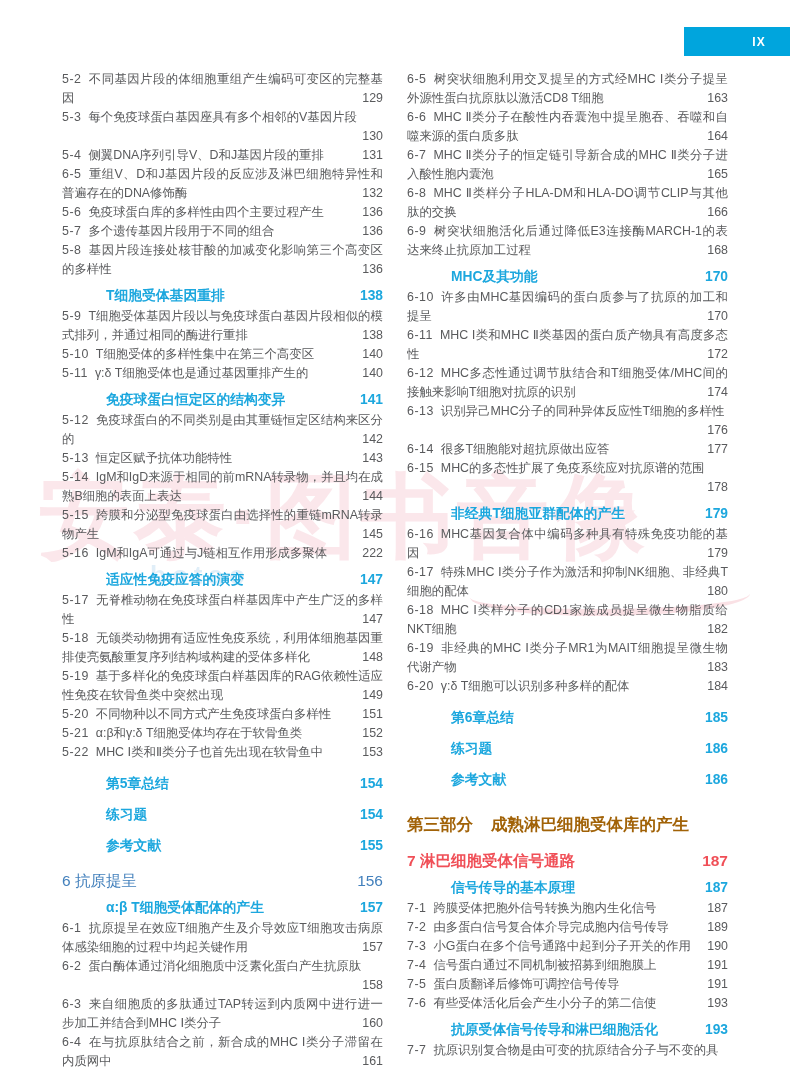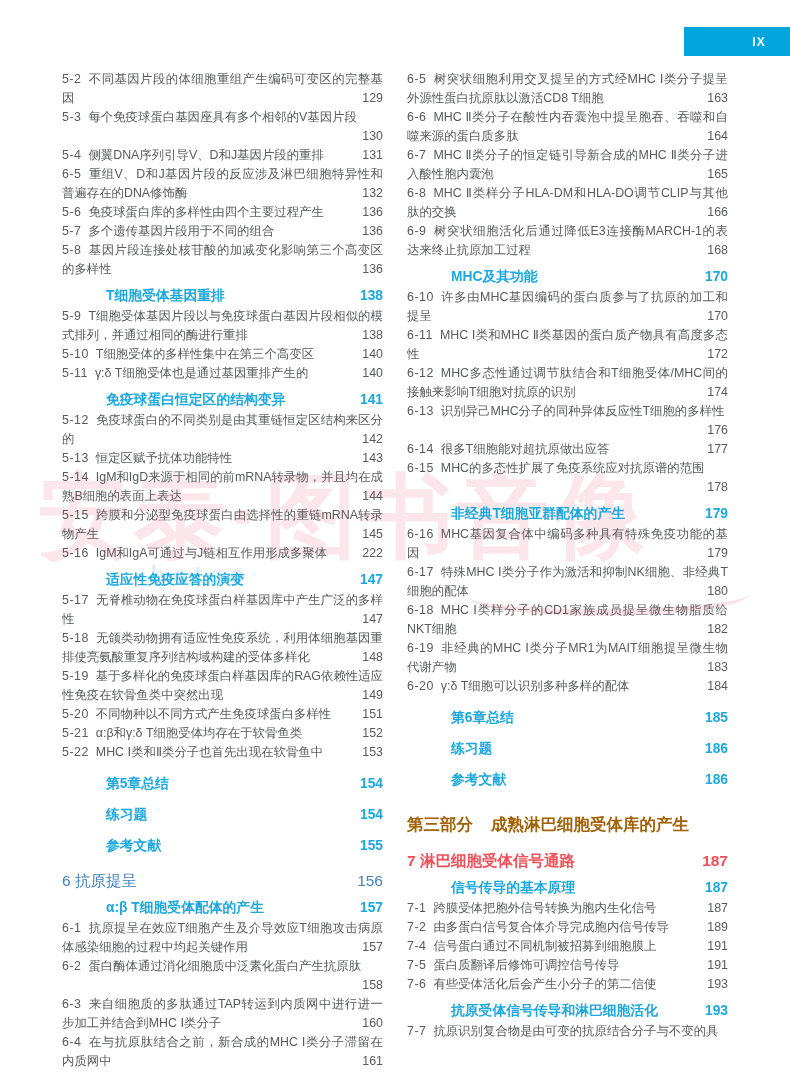--- a/index.html
+++ b/index.html
@@ -179,20 +179,21 @@
         <div class="chapter red">
           <span class="label">7 淋巴细胞受体信号通路</span>
           <span class="pg">187</span>
         </div>
         <div class="section">
           <span class="label">信号传导的基本原理</span>
           <span class="pg">187</span>
         </div>
         <div class="entry"><span class="num">7-1</span><span class="txt">跨膜受体把胞外信号转换为胞内生化信号</span><span class="pg">187</span></div>
         <div class="entry"><span class="num">7-2</span><span class="txt">由多蛋白信号复合体介导完成胞内信号传导</span><span class="pg">189</span></div>
+        <div class="entry"><span class="num">7-3</span><span class="txt">小G蛋白在多个信号通路中起到分子开关的作用</span><span class="pg">190</span></div>
         <div class="entry"><span class="num">7-4</span><span class="txt">信号蛋白通过不同机制被招募到细胞膜上</span><span class="pg">191</span></div>
         <div class="entry"><span class="num">7-5</span><span class="txt">蛋白质翻译后修饰可调控信号传导</span><span class="pg">191</span></div>
         <div class="entry"><span class="num">7-6</span><span class="txt">有些受体活化后会产生小分子的第二信使</span><span class="pg">193</span></div>
         <div class="section">
           <span class="label">抗原受体信号传导和淋巴细胞活化</span>
           <span class="pg">193</span>
         </div>
         <div class="entry"><span class="num">7-7</span><span class="txt">抗原识别复合物是由可变的抗原结合分子与不变的具</span></div>
       </div>
   </div>

